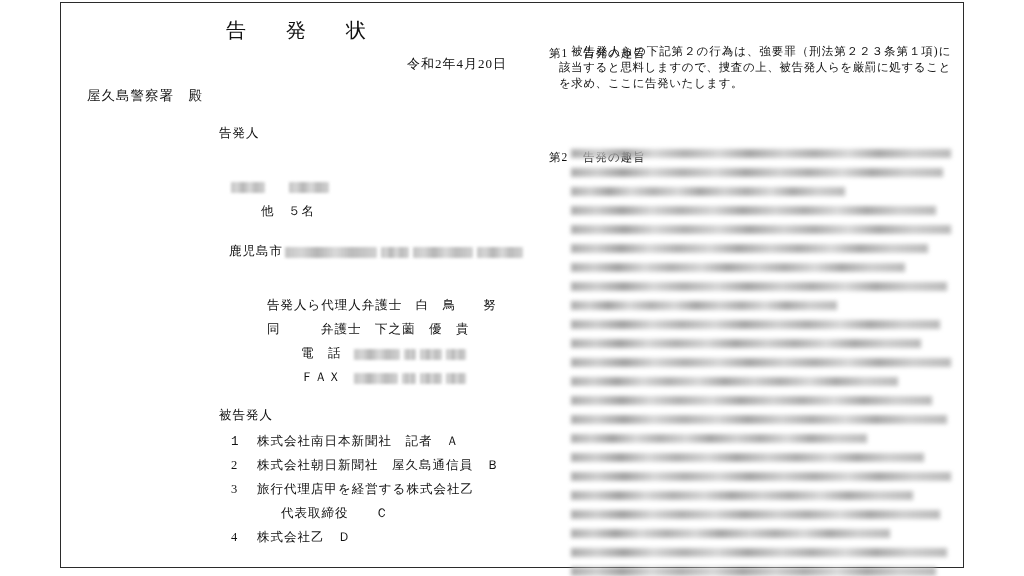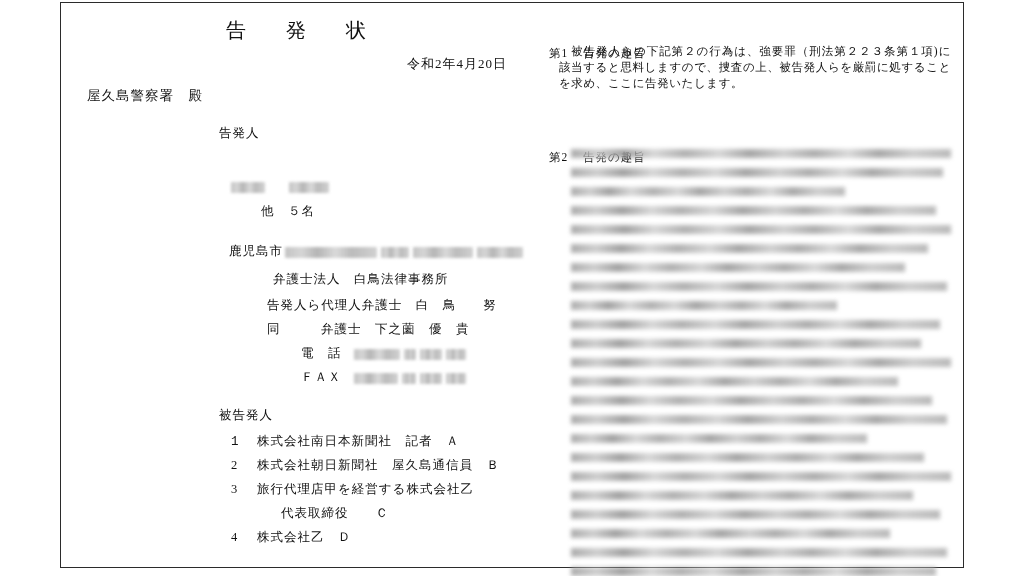--- a/index.html
+++ b/index.html
@@ -156,21 +156,20 @@
         <span class="redact" style="width:34px;"></span>
         <span class="redact" style="width:40px; margin-left:18px;"></span>
       </div>
 
       <div class="line" style="left:200px; top:200px;">他　５名</div>
 
       <div class="line" style="left:168px; top:240px;">
         <span>鹿児島市</span><span class="redact" style="width:92px;"></span><span class="redact" style="width:28px;"></span><span class="redact" style="width:60px;"></span><span class="redact" style="width:46px;"></span>
       </div>
 
-      <div class="line" style="left:212px; top:268px;">弁護士法人　白鳥法律事務所</div>
 
       <div class="line" style="left:206px; top:294px;">告発人ら代理人弁護士　白　鳥　　努</div>
 
       <div class="line" style="left:206px; top:318px;">同　　　弁護士　下之薗　優　貴</div>
 
       <div class="line" style="left:240px; top:342px;">
         <span>電　話</span>
         <span class="redact" style="width:46px; margin-left:8px;"></span><span class="redact" style="width:12px;"></span><span class="redact" style="width:22px;"></span><span class="redact" style="width:20px;"></span>
       </div>
 

